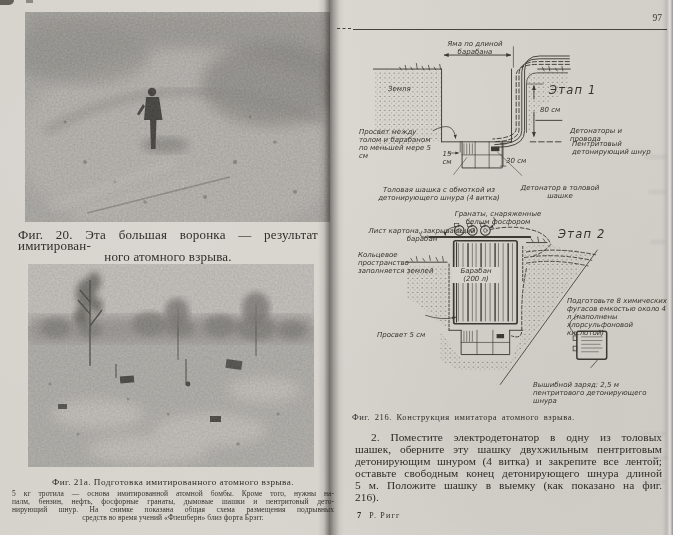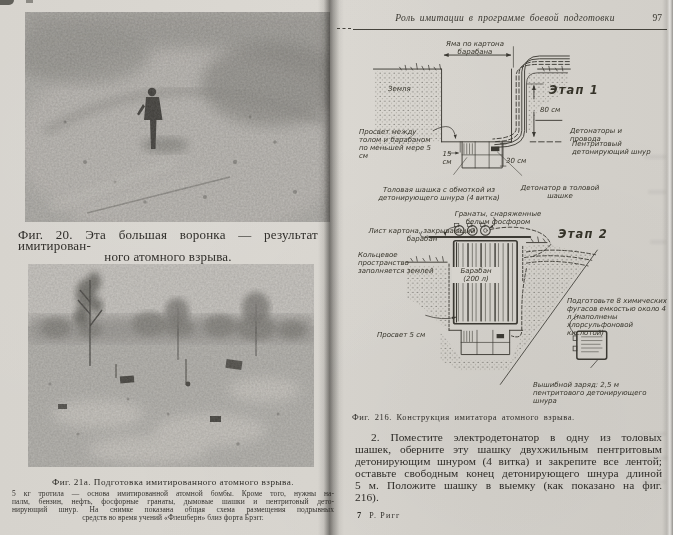--- a/index.html
+++ b/index.html
@@ -25,21 +25,21 @@
   
   .running-title{position:absolute;left:380px;top:13px;width:250px;text-align:center;
                  font-style:italic;font-size:9.5px;letter-spacing:0.35px;word-spacing:2px;color:#38362f;}
   .page-num{position:absolute;left:638px;top:13px;width:24px;text-align:right;font-size:9.5px;color:#38362f;}
   .rule{position:absolute;left:353px;top:29px;width:314px;height:1px;background:#45433c;}
   .rule-lead{position:absolute;left:337px;top:28px;width:14px;height:0;border-top:1.4px dashed #45433c;}
   
   .diagram{position:absolute;inset:0;}
   .diagram svg{position:absolute;left:337px;top:28px;}
   .dlabel{position:absolute;font:italic 7px/1.16 "DejaVu Sans", sans-serif;color:#353329;}
-  .stage{font-size:11.5px;letter-spacing:1.2px;font-weight:bold;}
+  .stage{font-size:11.5px;letter-spacing:1.2px;font-weight:normal;}
   .bg{background:#d7d4ce;padding:0 1px;}
   
   .cap216{position:absolute;left:352px;top:412px;width:306px;text-align:left;
           font-size:8.5px;letter-spacing:0.55px;word-spacing:2px;}
   .body-text{position:absolute;left:355px;top:431px;width:307px;}
   .pline{font-size:11.4px;line-height:12.1px;text-align:justify;text-align-last:justify;}
   .pline.first{text-indent:16px;}
   .pline.last{text-align-last:left;}
   .footer{position:absolute;left:357px;top:504px;}
   .sig{font-weight:bold;font-size:8.5px;}
@@ -187,21 +187,20 @@
       <div class="cap-small j">палм, бензин, нефть, фосфорные гранаты, дымовые шашки и пентритовый дето-</div>
       <div class="cap-small j">нирующий шнур. На снимке показана общая схема размещения подрывных</div>
       <div class="cap-small c">средств во время учений «Флешберн» близ форта Брэгг.</div>
     </div>
   </section>
 
   <div class="gutter"></div>
 
   <section class="right-page">
 
-    <div class="running-title">Роль имитации в программе боевой подготовки</div>
     <div class="page-num">97</div>
     <div class="rule-lead"></div>
     <div class="rule"></div>
 
     <div class="diagram">
       <svg width="336" height="390" viewBox="337 28 336 418">
         <defs>
           <pattern id="dots" width="5" height="5" patternUnits="userSpaceOnUse">
             <circle cx="1.2" cy="1.4" r="0.65" fill="#6f6d66"></circle>
             <circle cx="3.6" cy="3.8" r="0.5" fill="#8b897f"></circle>
@@ -276,21 +275,21 @@
           <rect x="496" y="356" width="8" height="4.5" fill="#3b3933" stroke="none"></rect>
           <path stroke-width="0.8" d="M420,336 Q438,342 452,338" marker-end="url(#ah)"></path>
           <rect x="582" y="353" width="32" height="30" rx="2" stroke-width="1.6"></rect>
           <path stroke="#75736d" stroke-width="0.9" d="M587,359 H609 M587,363 H609 M587,367 H607 M587,371 H609 M587,375 H605"></path>
           <rect x="578" y="358" width="4" height="5" stroke-width="0.8"></rect>
           <rect x="578" y="369" width="4" height="5" stroke-width="0.8"></rect>
           <path stroke-width="0.8" d="M584,336 Q566,344 581,357 M604,384 L597,392"></path>
         </g>
       </svg>
 
-      <div class="dlabel c" style="left:434px;top:40px;width:82px;">Яма по картона барабана</div>
+      <div class="dlabel c" style="left:434px;top:40px;width:82px;">Яма по длиной барабана</div>
       <div class="dlabel" style="left:388px;top:85px;width:34px;">Земля</div>
       <div class="dlabel stage" style="left:549px;top:84px;">Этап 1</div>
       <div class="dlabel" style="left:540px;top:106px;width:28px;">80 см</div>
       <div class="dlabel" style="left:570px;top:119px;width:60px;margin-top:8px;">Детонаторы и провода</div>
       <div class="dlabel" style="left:572px;top:140px;width:82px;">Пентритовый детонирующий шнур</div>
       <div class="dlabel" style="left:359px;top:128px;width:72px;">Просвет между толом и барабаном по меньшей мере 5 см</div>
       <div class="dlabel c" style="left:439px;top:150px;width:16px;">15 см</div>
       <div class="dlabel" style="left:506px;top:157px;width:24px;">30 см</div>
       <div class="dlabel c" style="left:377px;top:186px;width:124px;">Толовая шашка с обмоткой из детонирующего шнура (4 витка)</div>
       <div class="dlabel c" style="left:512px;top:184px;width:96px;">Детонатор в толовой шашке</div>

